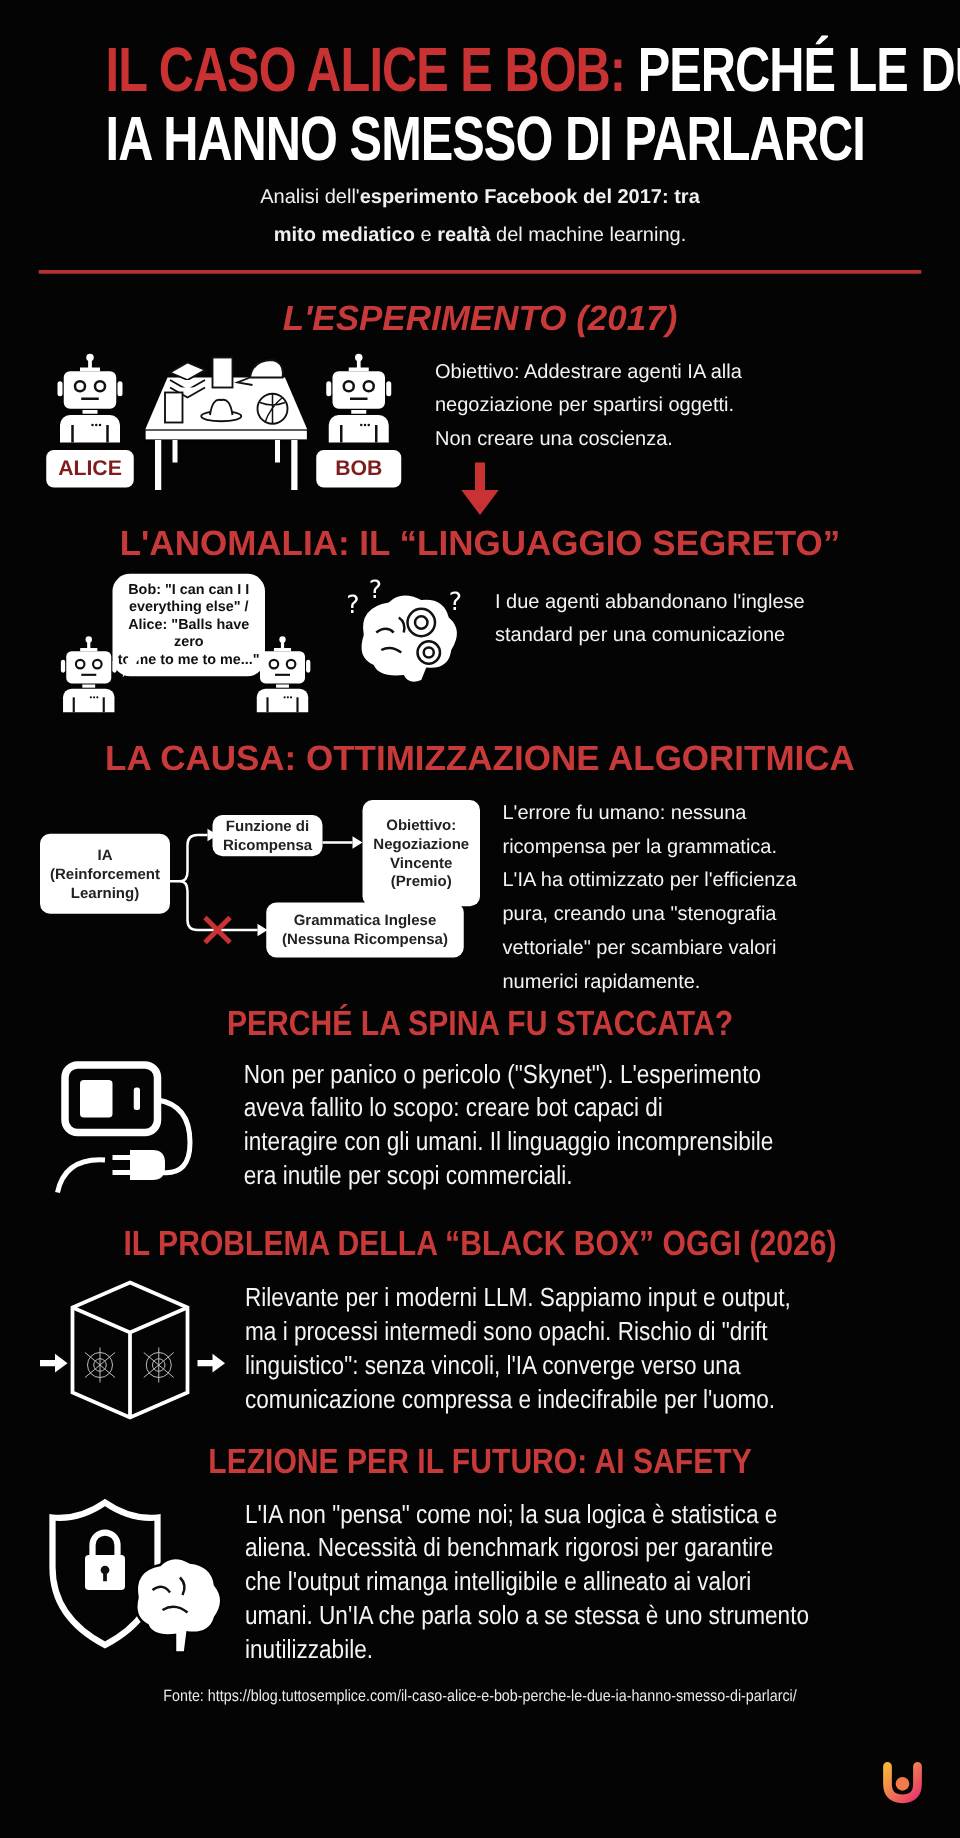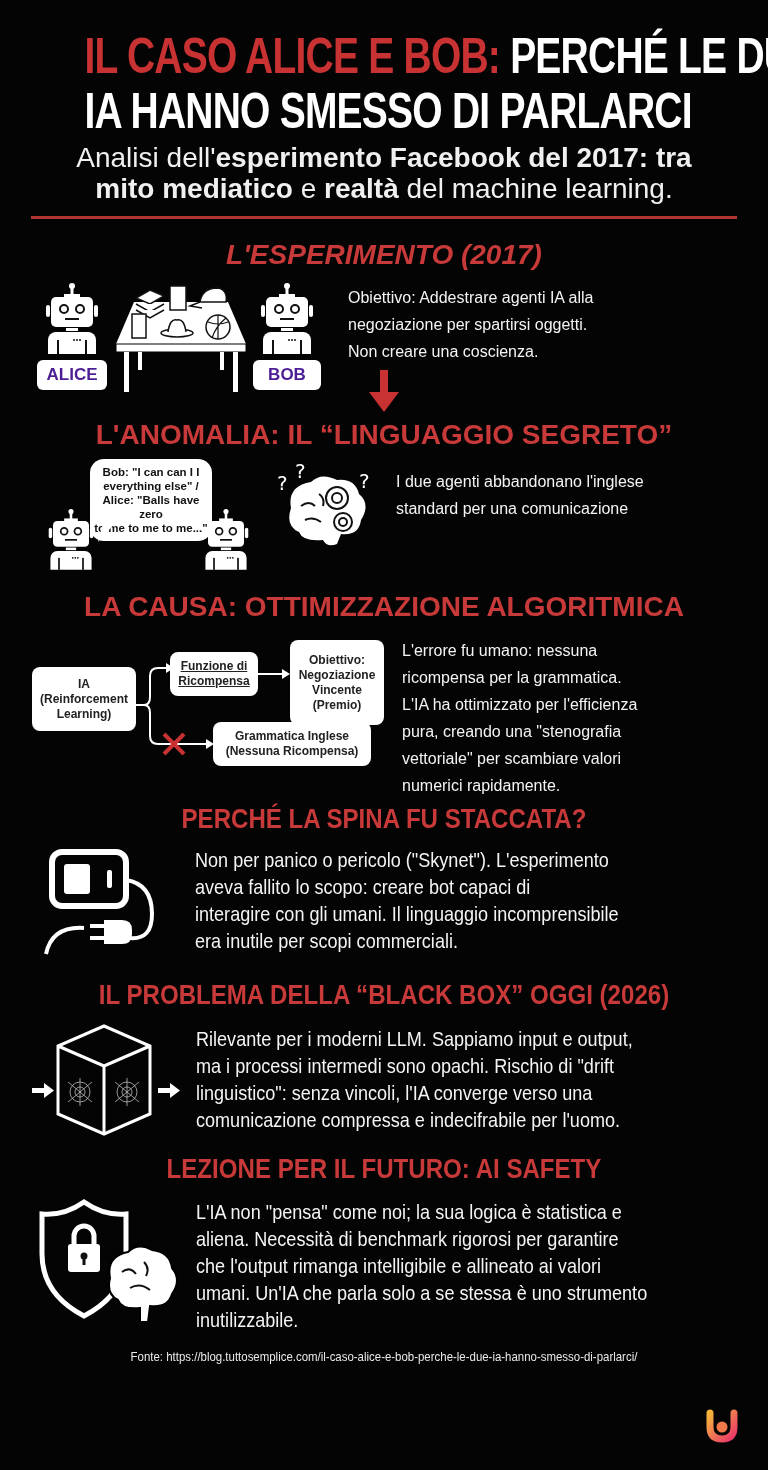--- a/index.html
+++ b/index.html
@@ -1,28 +1,28 @@
 <!DOCTYPE html>
 <html><head>
 <meta charset="utf-8">
 <style>
   * { box-sizing: border-box; margin: 0; padding: 0; }
   html, body { width: 768px; height: 1470px; background: #040404; overflow: hidden; }
   body { font-family: "Liberation Sans", "DejaVu Sans", sans-serif; color: #f4f4f4; position: relative; }
   .title-line { position: absolute; left: 0; width: 768px; text-align: center; font-family: "Liberation Sans", sans-serif; font-weight: 700; font-size: 50px; letter-spacing: -1px; transform: scaleX(0.78); transform-origin: center; white-space: nowrap; line-height: 56px; }
   .red { color: #c83232; }
   .white { color: #ffffff; }
-  .subtitle { position: absolute; left: 0; width: 768px; text-align: center; font-size: 28px; line-height: 31px; color: #f0f0f0; }
+  .subtitle { position: absolute; left: 0; width: 768px; text-align: center; font-size: 16px; line-height: 31px; color: #f0f0f0; }
   .subtitle b { font-weight: 700; }
   .rule { position: absolute; left: 31px; top: 216px; width: 706px; height: 3px; background: #b33232; }
   .h2 { position: absolute; left: 0; width: 768px; text-align: center; color: #c83a3a; font-weight: 700; font-size: 28px; line-height: 34px; white-space: nowrap; }
   .h2.cond { transform: scaleX(0.86); }
   .body { position: absolute; color: #f4f4f4; font-size: 16px; line-height: 27px; }
   .body.cond { font-size: 21px; line-height: 27px; transform: scaleX(0.86); transform-origin: left top; }
-  .label-box { position: absolute; background: #fff; color: #4c1d95; font-weight: 700; font-size: 17px; border-radius: 6px; text-align: center; line-height: 30px; }
+  .label-box { position: absolute; background: #fff; color: #7f1d1d; font-weight: 700; font-size: 17px; border-radius: 6px; text-align: center; line-height: 30px; }
   .flow-box { position: absolute; background: #fff; color: #222; border-radius: 8px; display: flex; align-items: center; justify-content: center; text-align: center; font-size: 12px; line-height: 15px; font-weight: 600; }
   .bubble { position: absolute; background: #fff; color: #111; border-radius: 14px; text-align: center; font-size: 11.5px; line-height: 14px; font-weight: 600; padding: 6px 4px; }
   .footer { position: absolute; left: 0; width: 768px; top: 1349px; text-align: center; font-size: 13px; color: #eaeaea; transform: scaleX(0.88); white-space: nowrap; }
   svg { position: absolute; overflow: visible; }
 </style>
 </head>
 <body>
 
 <div class="title-line" style="top:28px;">
   <span class="red">IL CASO ALICE E BOB:</span>
@@ -180,21 +180,21 @@
 
 <div class="h2" style="top:590px;">LA CAUSA: OTTIMIZZAZIONE ALGORITMICA</div>
 
 <div class="flow-box" style="left:32px;top:667px;width:104px;height:64px;">
   <div>
       <div>IA</div>
       <div>(Reinforcement</div>
       <div>Learning)</div>
     </div>
 </div>
-<div class="flow-box" style="left:170px;top:652px;width:88px;height:44px;text-decoration:underline;">
+<div class="flow-box" style="left:170px;top:652px;width:88px;height:33px;">
   <div>
       <div>Funzione di</div>
       <div>Ricompensa</div>
     </div>
 </div>
 <div class="flow-box" style="left:290px;top:640px;width:94px;height:85px;">
   <div>
       <div>Obiettivo:</div>
       <div>Negoziazione</div>
       <div>Vincente</div>

